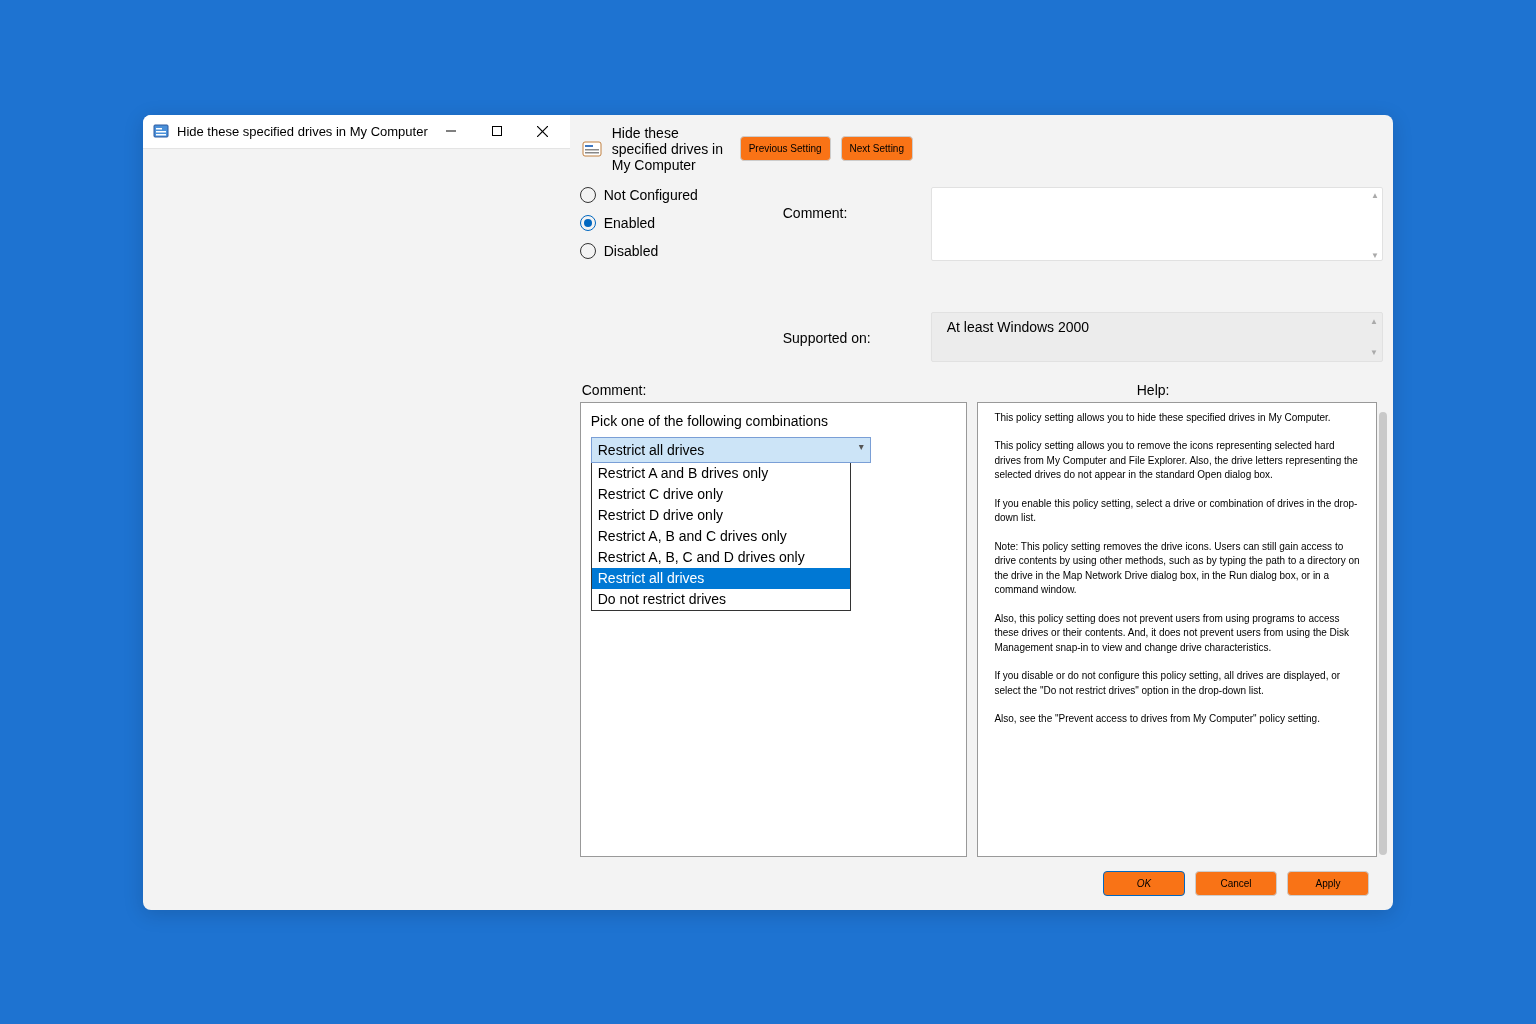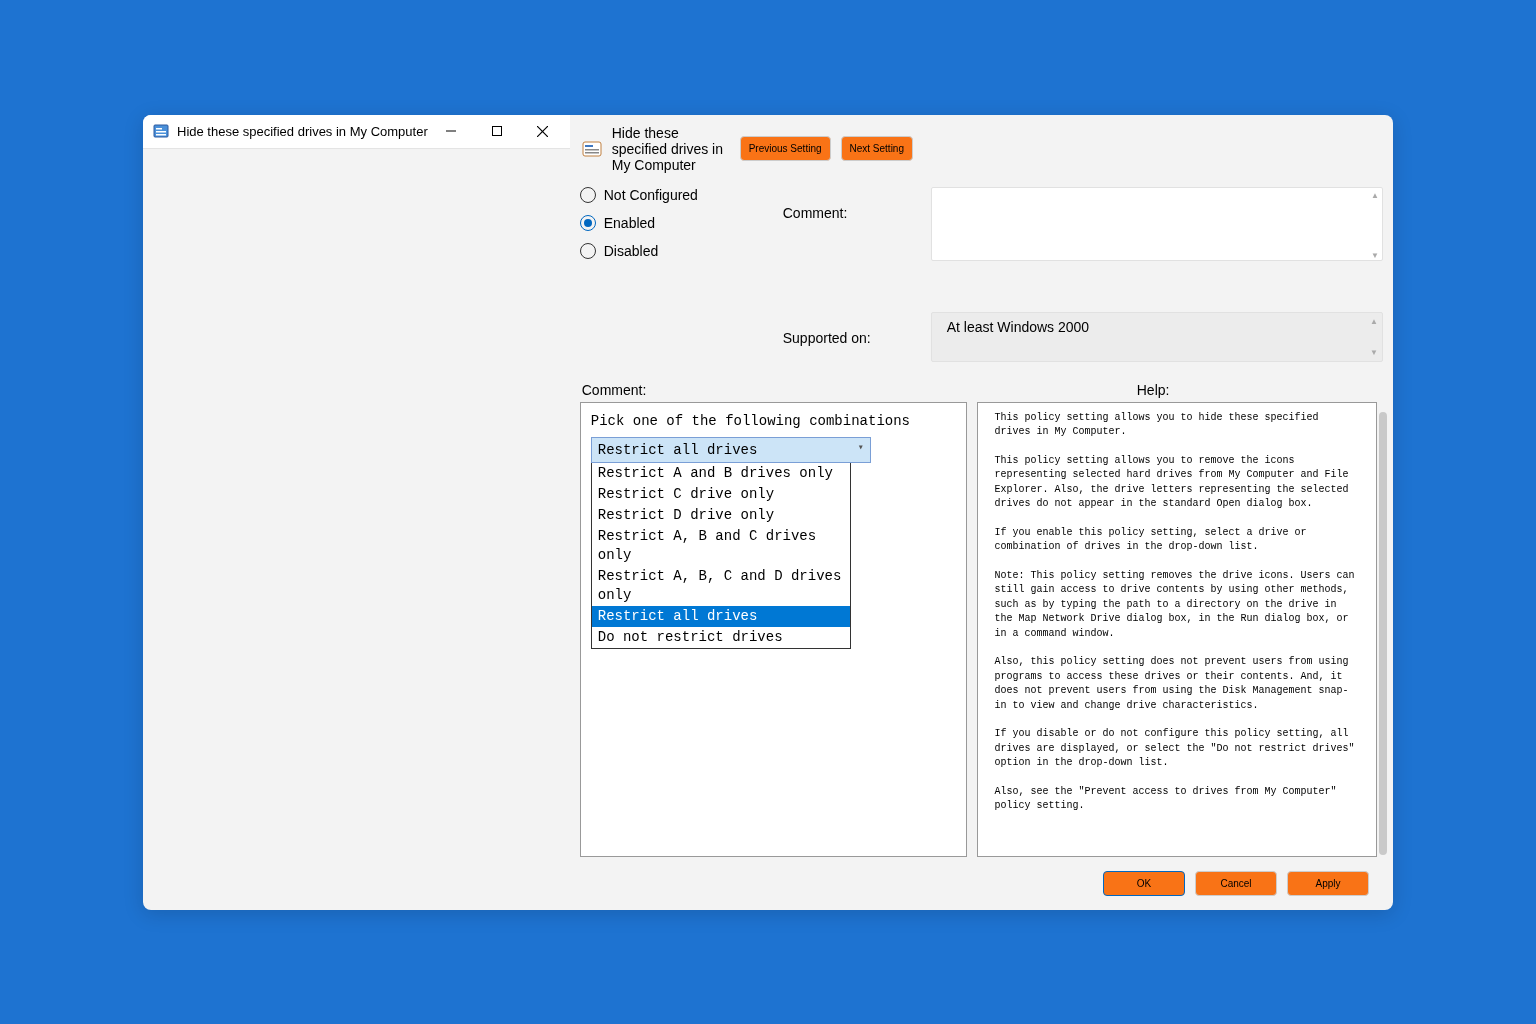--- a/index.html
+++ b/index.html
@@ -129,21 +129,20 @@
       padding-right: 6px;
       position: relative;
     }
     .panel {
       background: #fff;
       border: 1px solid #999;
       flex: 1;
       overflow: hidden;
       display: flex;
       flex-direction: column;
-      font-family: Liberation Mono, monospace;
     }
     .options-panel { padding: 10px; }
     .options-panel .combo-label { font-size: 14px; margin-bottom: 8px; }
     .combo {
       width: 280px;
       border: 1px solid #7a9fd6;
       background: #cce4f7;
       padding: 4px 6px;
       font-size: 14px;
       position: relative;
@@ -177,21 +176,21 @@
       background: #c9c9c9;
       border-radius: 4px;
     }
     .footer {
       display: flex;
       justify-content: flex-end;
       gap: 10px;
       padding: 14px 14px 14px 0;
     }
     .footer .btn { width: 82px; }
-    .btn.primary { border-color: #0067c0; color: #000; }
+    .btn.primary { border-color: #0067c0; color: #000; font-style: italic; }
   </style>
 </head>
 <body>
 
 <div class="window">
   <div class="titlebar">
     <span class="app-icon">
       <svg width="16" height="16" viewBox="0 0 16 16">
           <rect x="1" y="2" width="14" height="12" rx="1" fill="#4a90d9" stroke="#2c5aa0"></rect>
           <rect x="3" y="5" width="6" height="1.5" fill="#fff"></rect>

